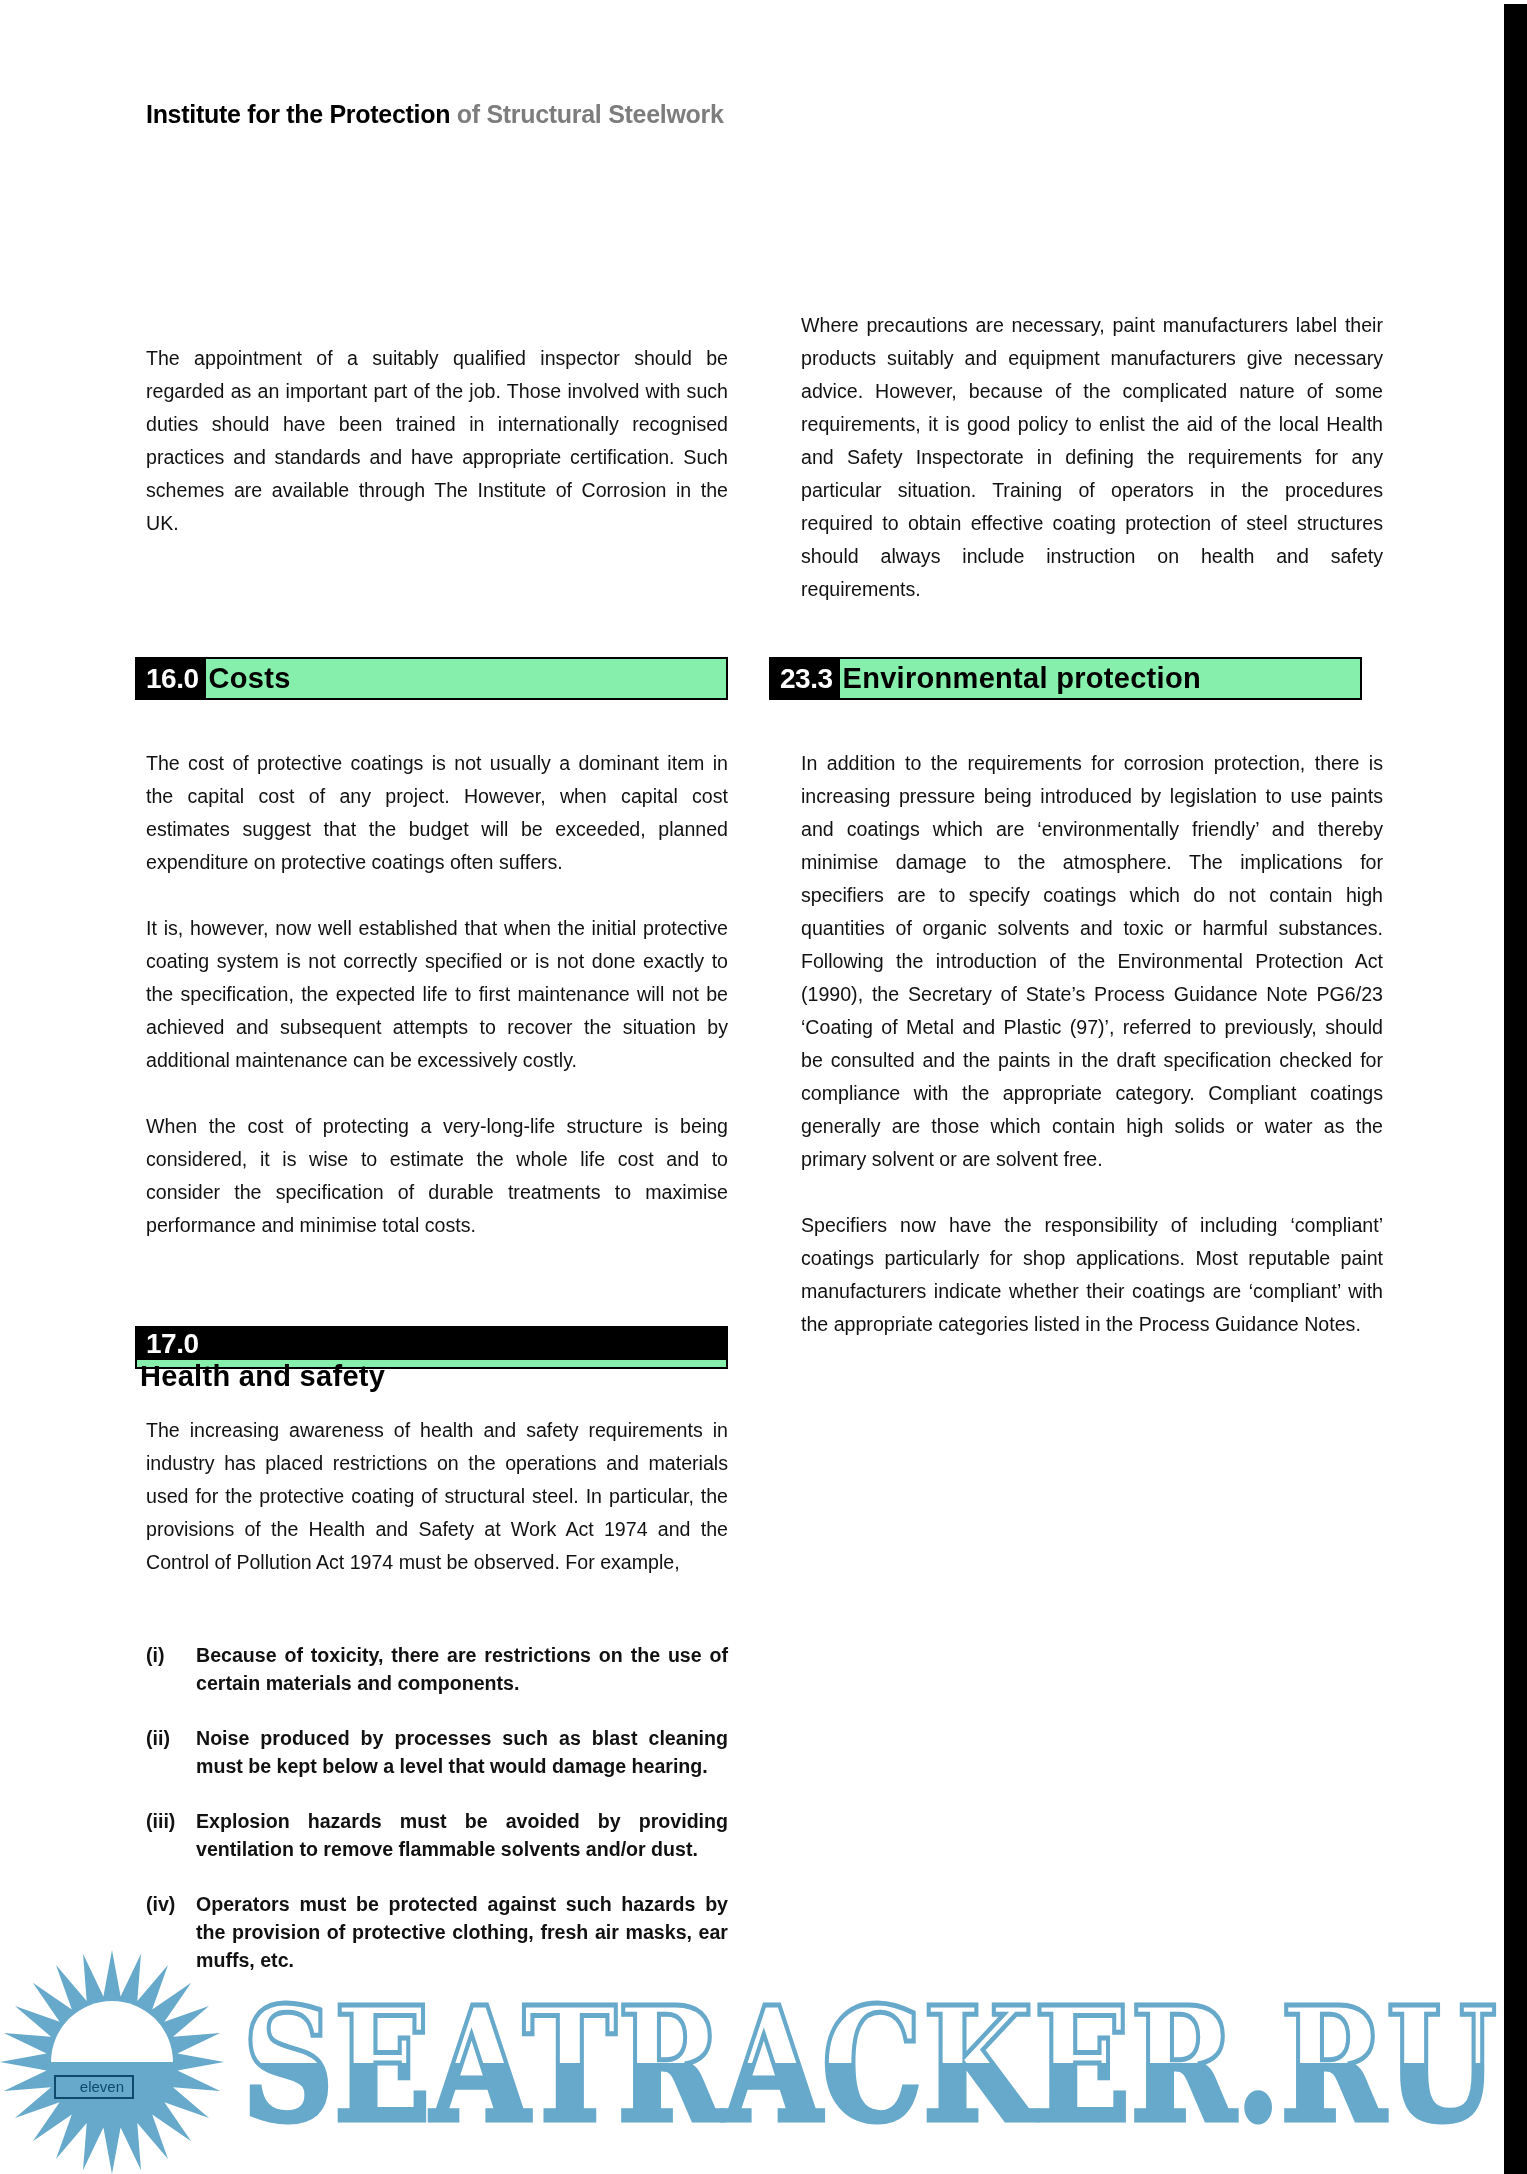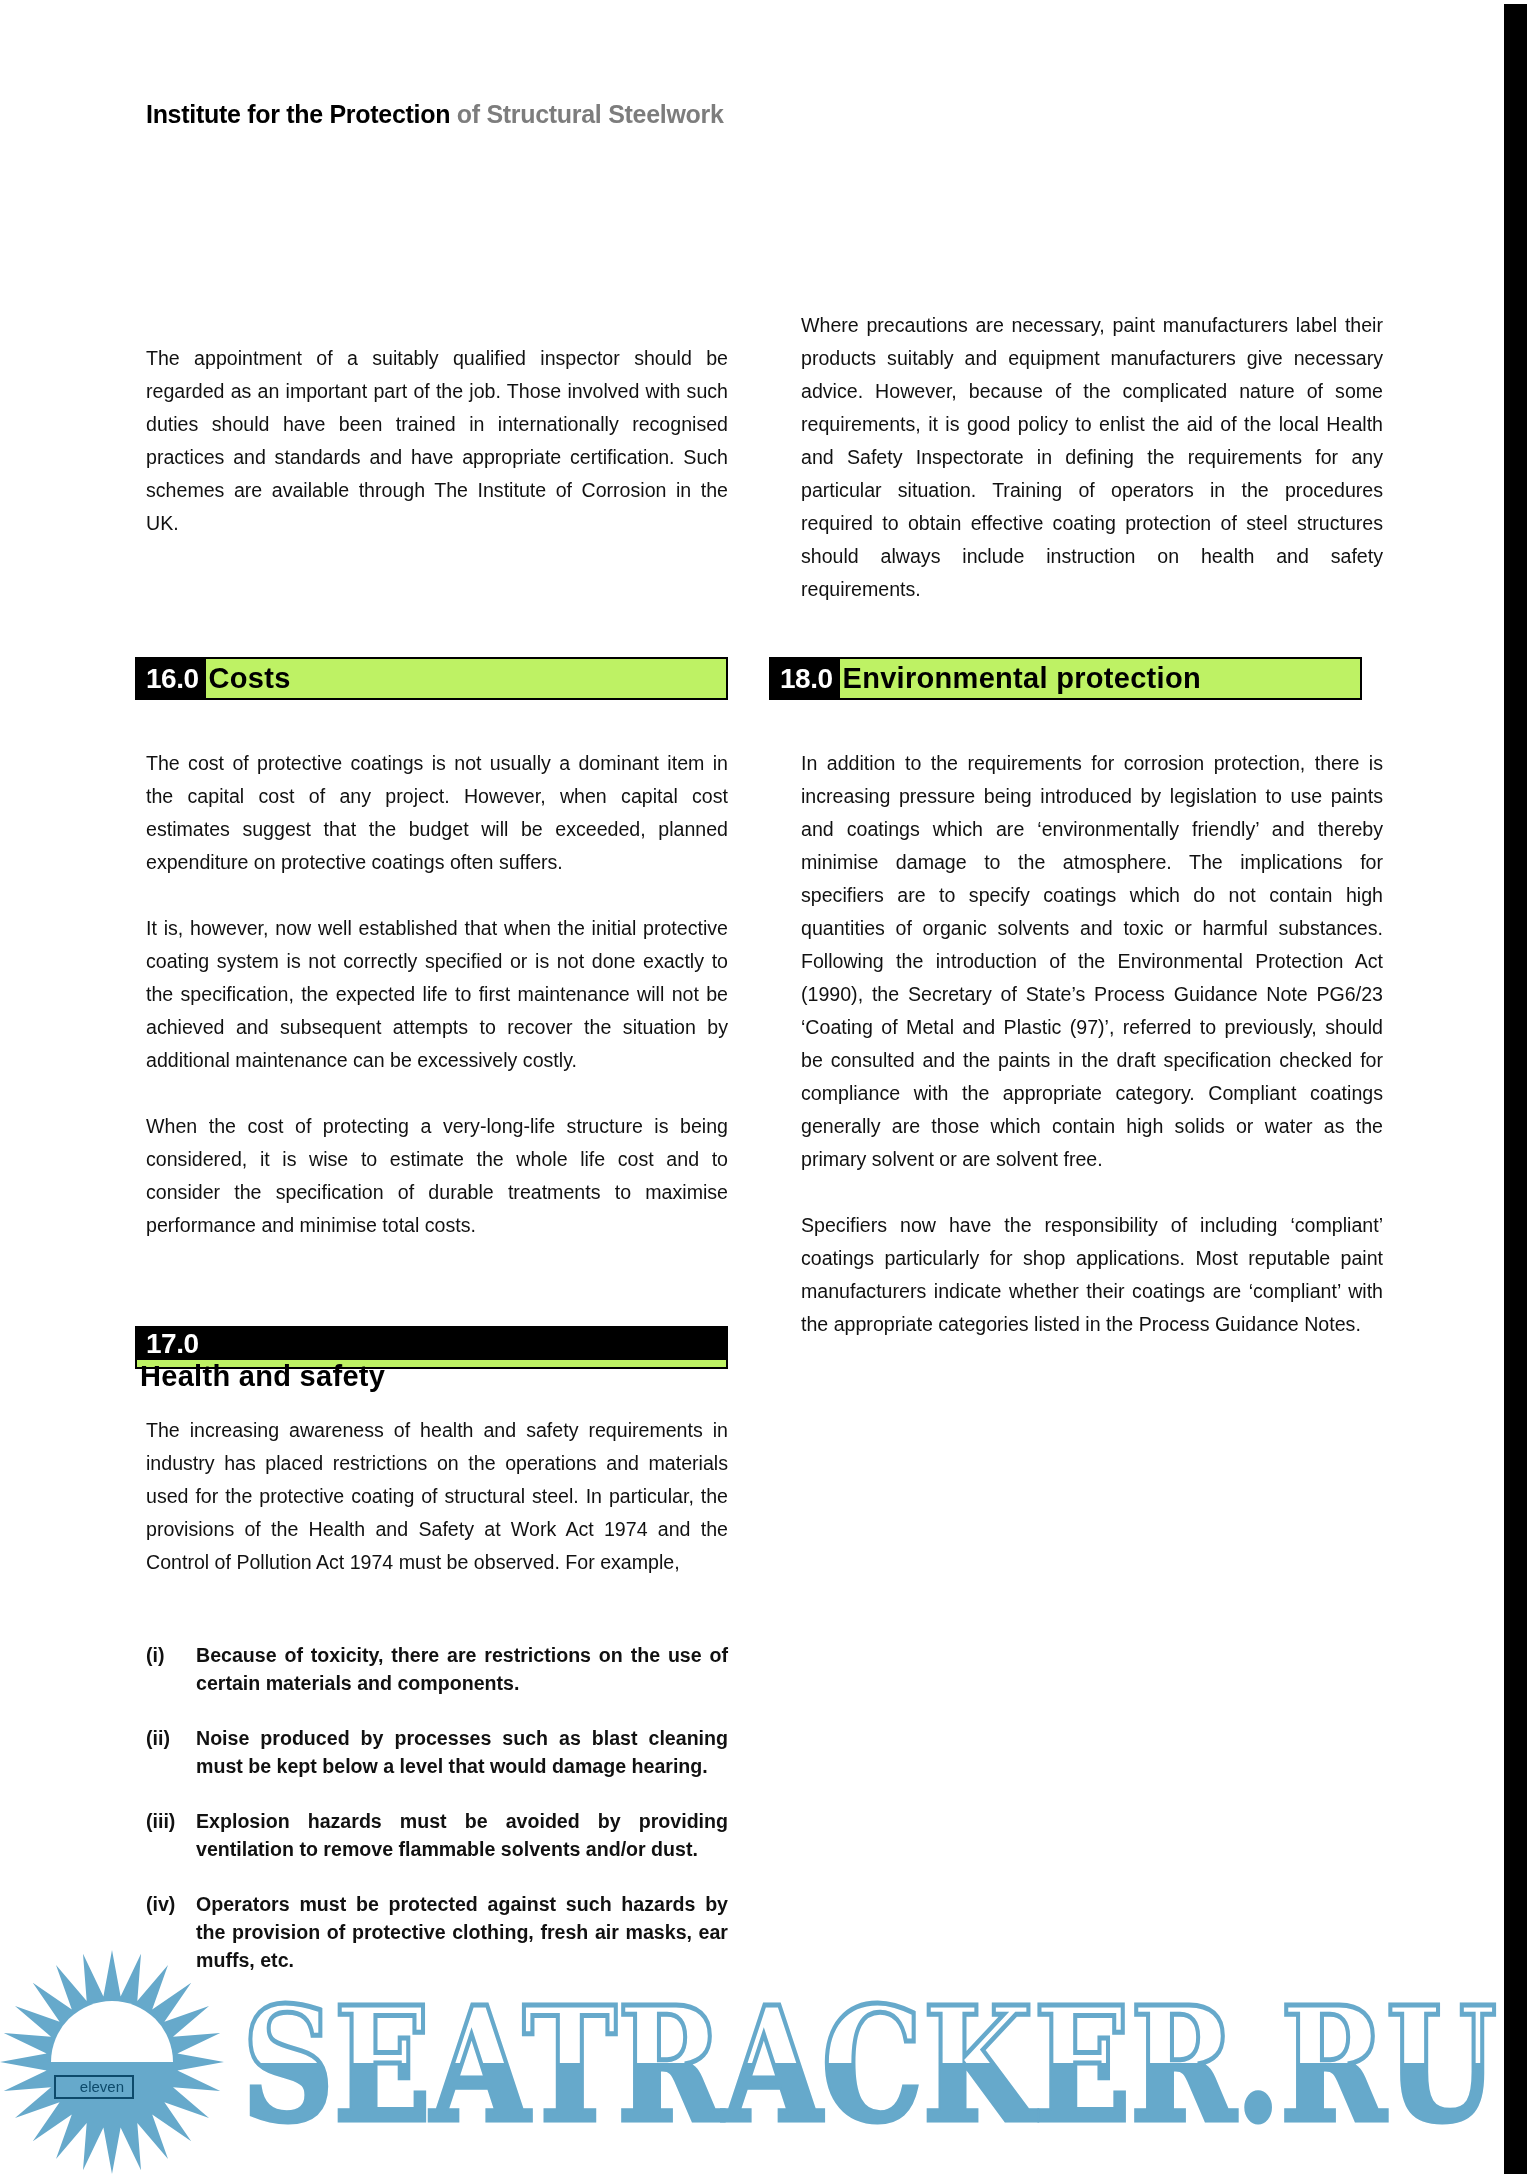--- a/index.html
+++ b/index.html
@@ -6,21 +6,21 @@
   body { width:1527px; height:2174px; position:relative; background:#fff; overflow:hidden;
          font-family:"Liberation Sans", sans-serif; color:#111; }
   .edge-bar { position:absolute; left:1504px; top:4px; width:23px; height:2170px; background:#000; }
   .running-head { position:absolute; left:146px; top:100px; font-size:25px; font-weight:bold; letter-spacing:-0.3px; white-space:nowrap; }
   .running-head .dark { color:#000; }
   .running-head .grey { color:#7d7d7d; }
   .col { position:absolute; width:582px; }
   .col.left { left:146px; }
   .col.right { left:777px;margin-left:24px; }
   p.body { margin:0; font-size:19.6px; line-height:33px; text-align:justify; text-align-last:left; }
-  .sec-head { position:absolute; height:39px; border:2px solid #000; background:#bef264; display:flex; align-items:stretch; }
+  .sec-head { position:absolute; height:39px; border:2px solid #000; background:#86efac; display:flex; align-items:stretch; }
   .sec-head .num { background:#000; color:#fff; font-weight:bold; font-size:28px; padding:0 7px 0 9px; display:flex; align-items:center; letter-spacing:-0.5px; }
   .sec-head .title { font-weight:bold; font-size:29px; padding-left:3px; display:flex; align-items:center; color:#000; letter-spacing:0.3px;text-align:right; }
   .list { position:absolute; left:146px; width:582px; }
   .list-item { display:flex; font-weight:bold; font-size:19.6px; line-height:28px; margin-bottom:27px; }
   .list-item .marker { width:50px; flex:0 0 50px; }
   .list-item .text { flex:1; text-align:justify; text-align-last:left; }
   .wm { position:absolute; left:0; top:1940px; width:1504px; height:234px; }
   .page-num { position:absolute; left:54px; top:2075px; width:80px; height:24px; border:2px solid #0d4a6b; box-sizing:border-box;
               font-size:15px; color:#0d4a6b; text-align:right; padding-right:8px; line-height:20px; }
 </style>
@@ -72,21 +72,21 @@
     <span class="marker">(iii)</span>
     <span class="text">Explosion hazards must be avoided by providing ventilation to remove flammable solvents and/or dust.</span>
   </div>
   <div class="list-item">
     <span class="marker">(iv)</span>
     <span class="text">Operators must be protected against such hazards by the provision of protective clothing, fresh air masks, ear muffs, etc.</span>
   </div>
 </div>
 
 <div class="sec-head" style="left:769px; top:657px; width:589px;">
-  <span class="num">18.0</span>
+  <span class="num">23.3</span>
   <span class="title">Environmental protection</span>
 </div>
 <div class="col right" style="top:747px;">
   <p class="body">In addition to the requirements for corrosion protection, there is increasing pressure being introduced by legislation to use paints and coatings which are ‘environmentally friendly’ and thereby minimise damage to the atmosphere. The implications for specifiers are to specify coatings which do not contain high quantities of organic solvents and toxic or harmful substances. Following the introduction of the Environmental Protection Act (1990), the Secretary of State’s Process Guidance Note PG6/23 ‘Coating of Metal and Plastic (97)’, referred to previously, should be consulted and the paints in the draft specification checked for compliance with the appropriate category. Compliant coatings generally are those which contain high solids or water as the primary solvent or are solvent free.</p>
   <p class="body" style="margin-top:33px;">Specifiers now have the responsibility of including ‘compliant’ coatings particularly for shop applications. Most reputable paint manufacturers indicate whether their coatings are ‘compliant’ with the appropriate categories listed in the Process Guidance Notes.</p>
 </div>
 
 <svg class="wm" viewBox="0 0 1504 234">
   <defs>
     <clipPath id="lowerHalf">

